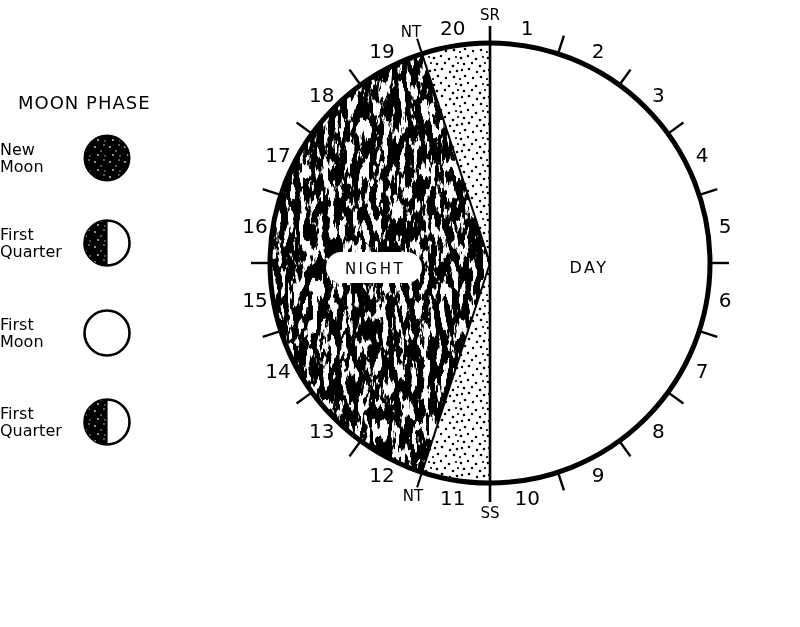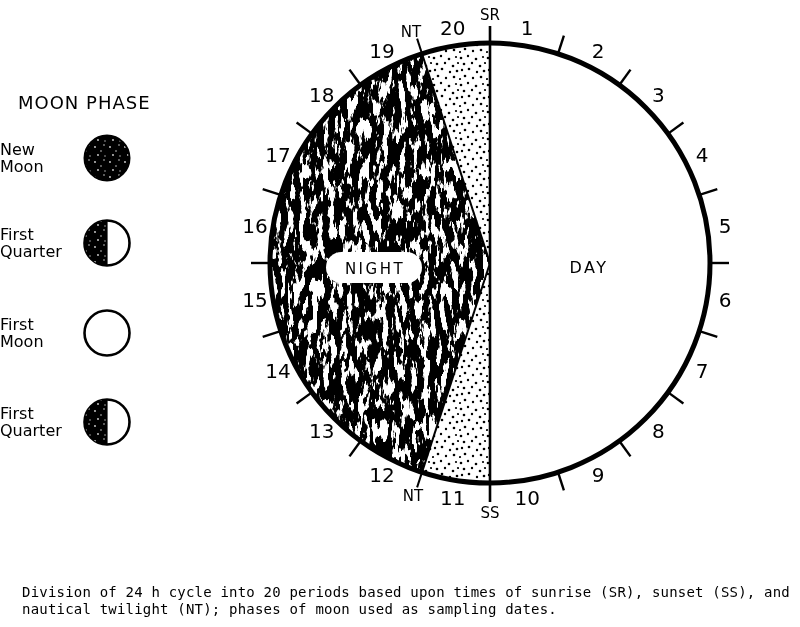--- a/index.html
+++ b/index.html
@@ -168,16 +168,14 @@
         <div>Quarter</div>
       </div>
       <svg class="phase-icon" width="56" height="56" viewBox="-28 -28 56 56">
         <circle r="22.5" fill="#fff" stroke="#000" stroke-width="2.6"></circle>
         <path d="M 0 -22.5 A 22.5 22.5 0 0 0 0 22.5 Z" fill="url(#mspeck)"></path>
         <line x1="0" y1="-22.5" x2="0" y2="22.5" stroke="#000" stroke-width="1.2"></line>
       </svg>
     </div>
   </div>
 
-  <div class="caption">Division of 24 h cycle into 20 periods based upon times of sunrise (SR), sunset (SS), and
-nautical twilight (NT); phases of moon used as sampling dates.</div>
 
 </div>
 
 </body></html>

